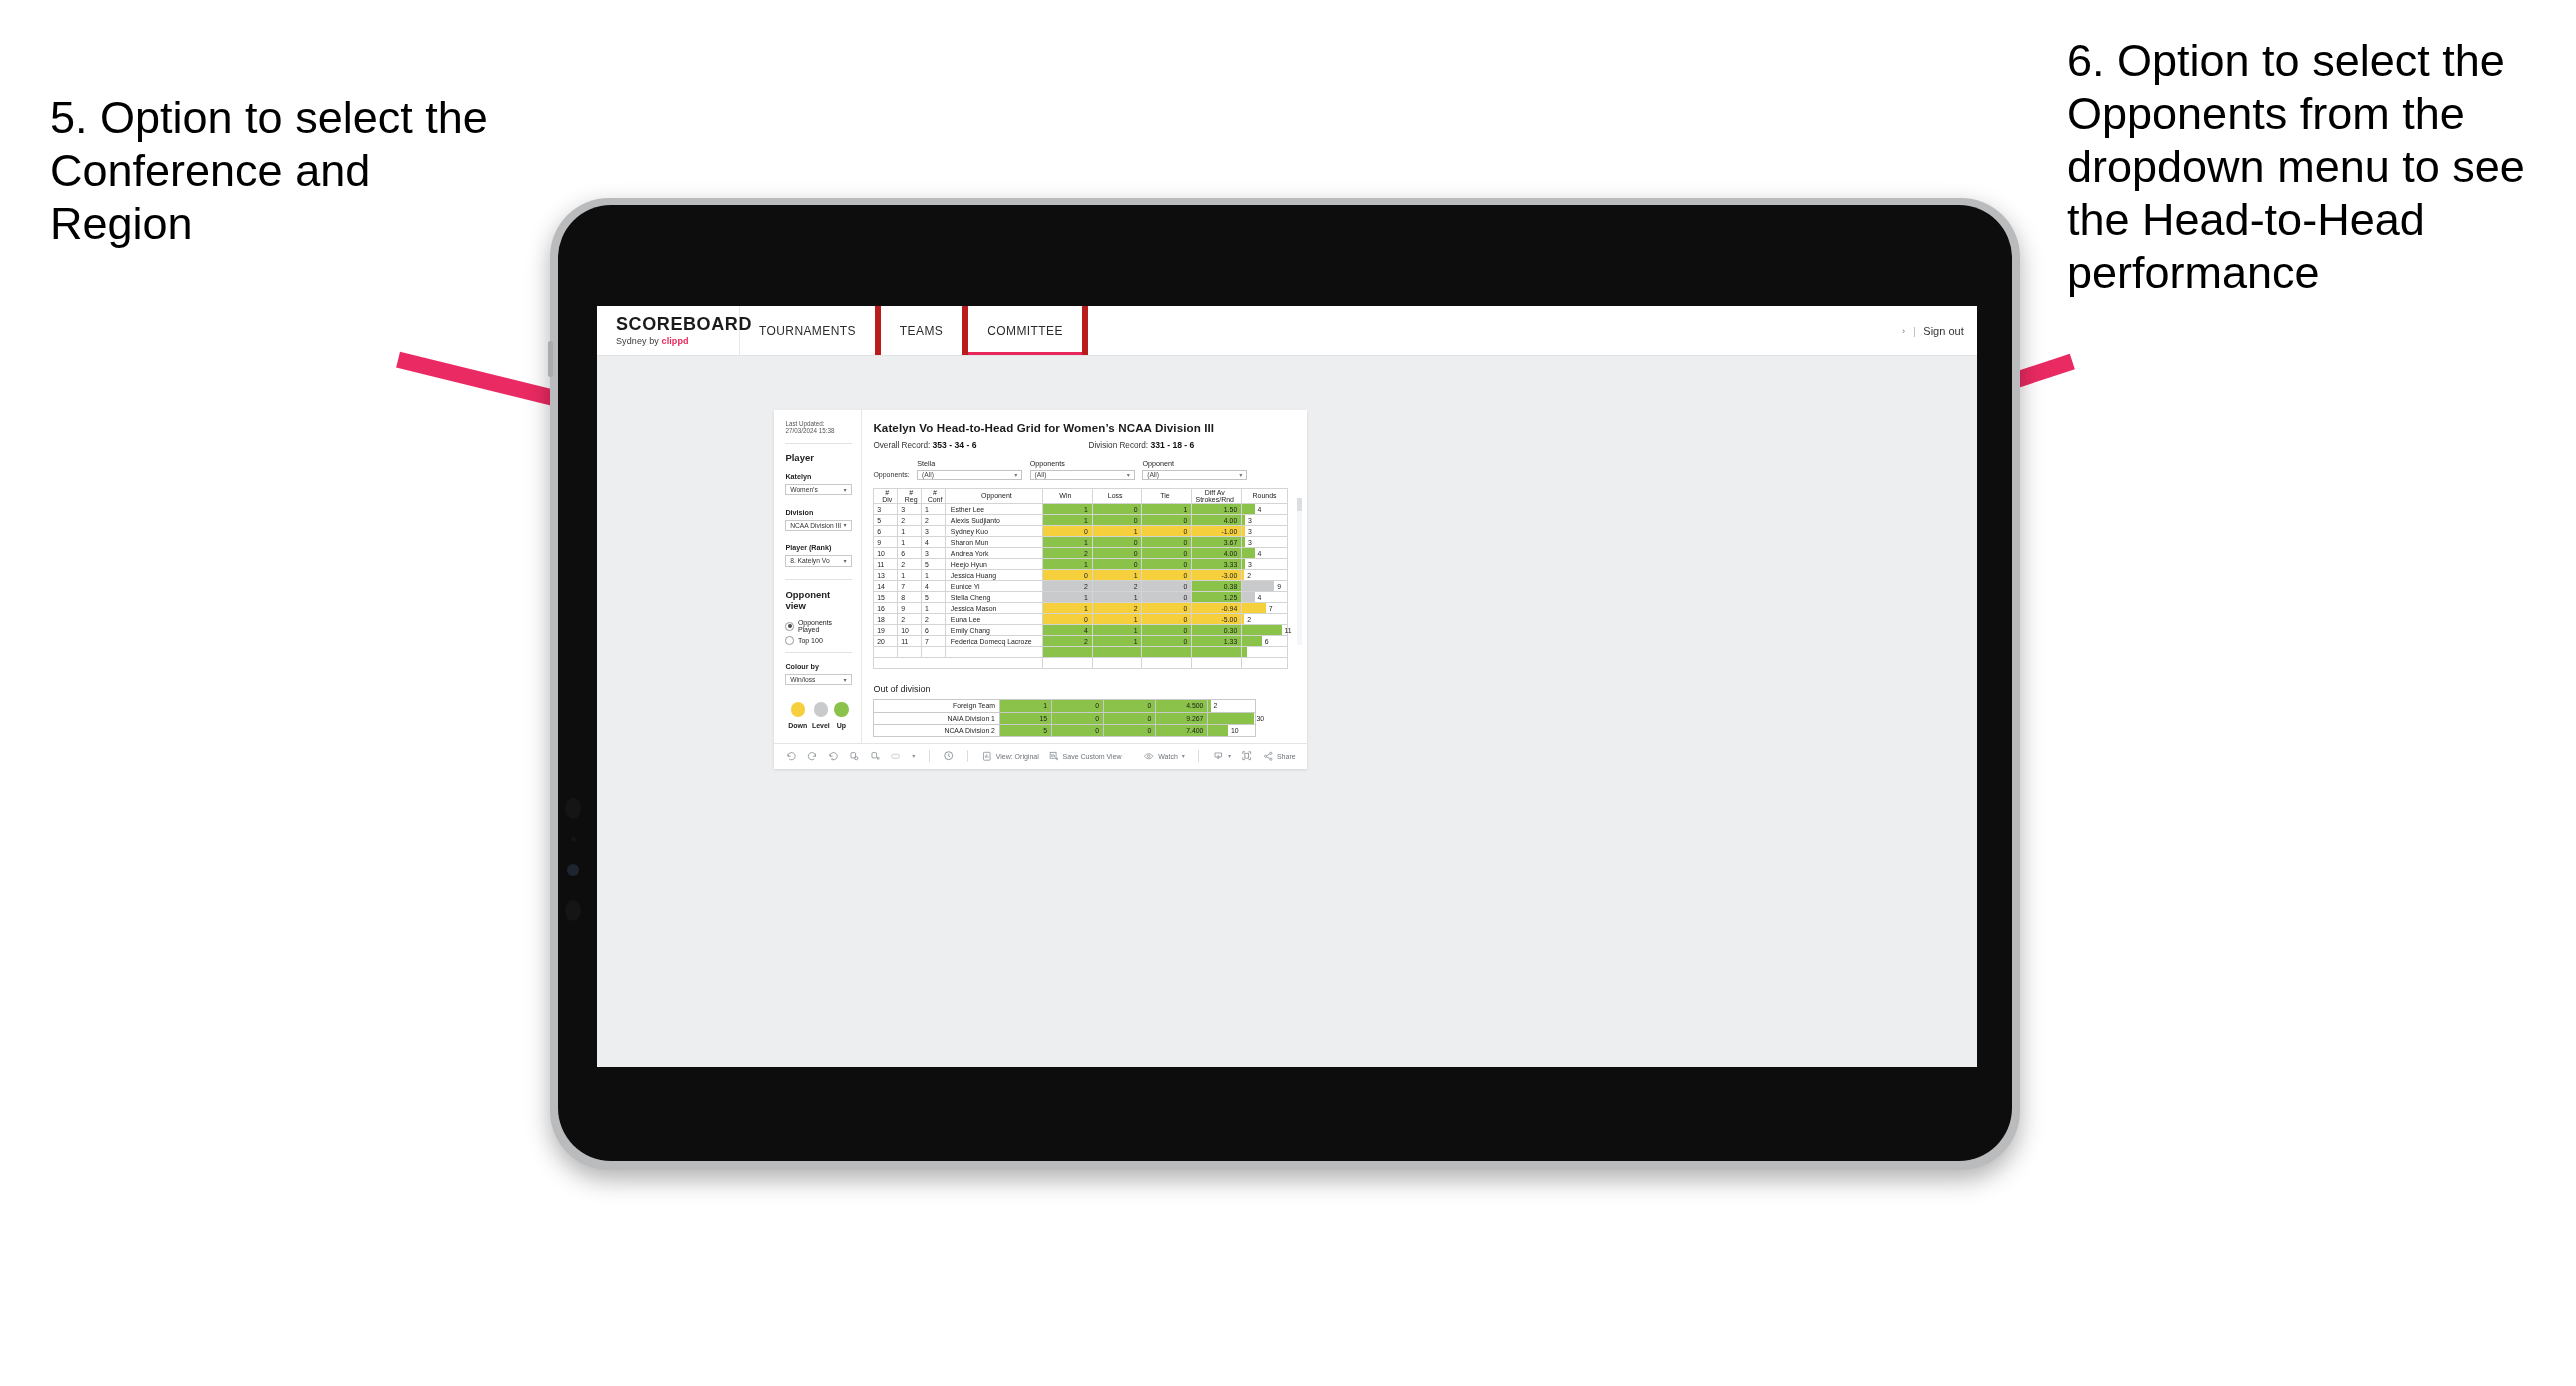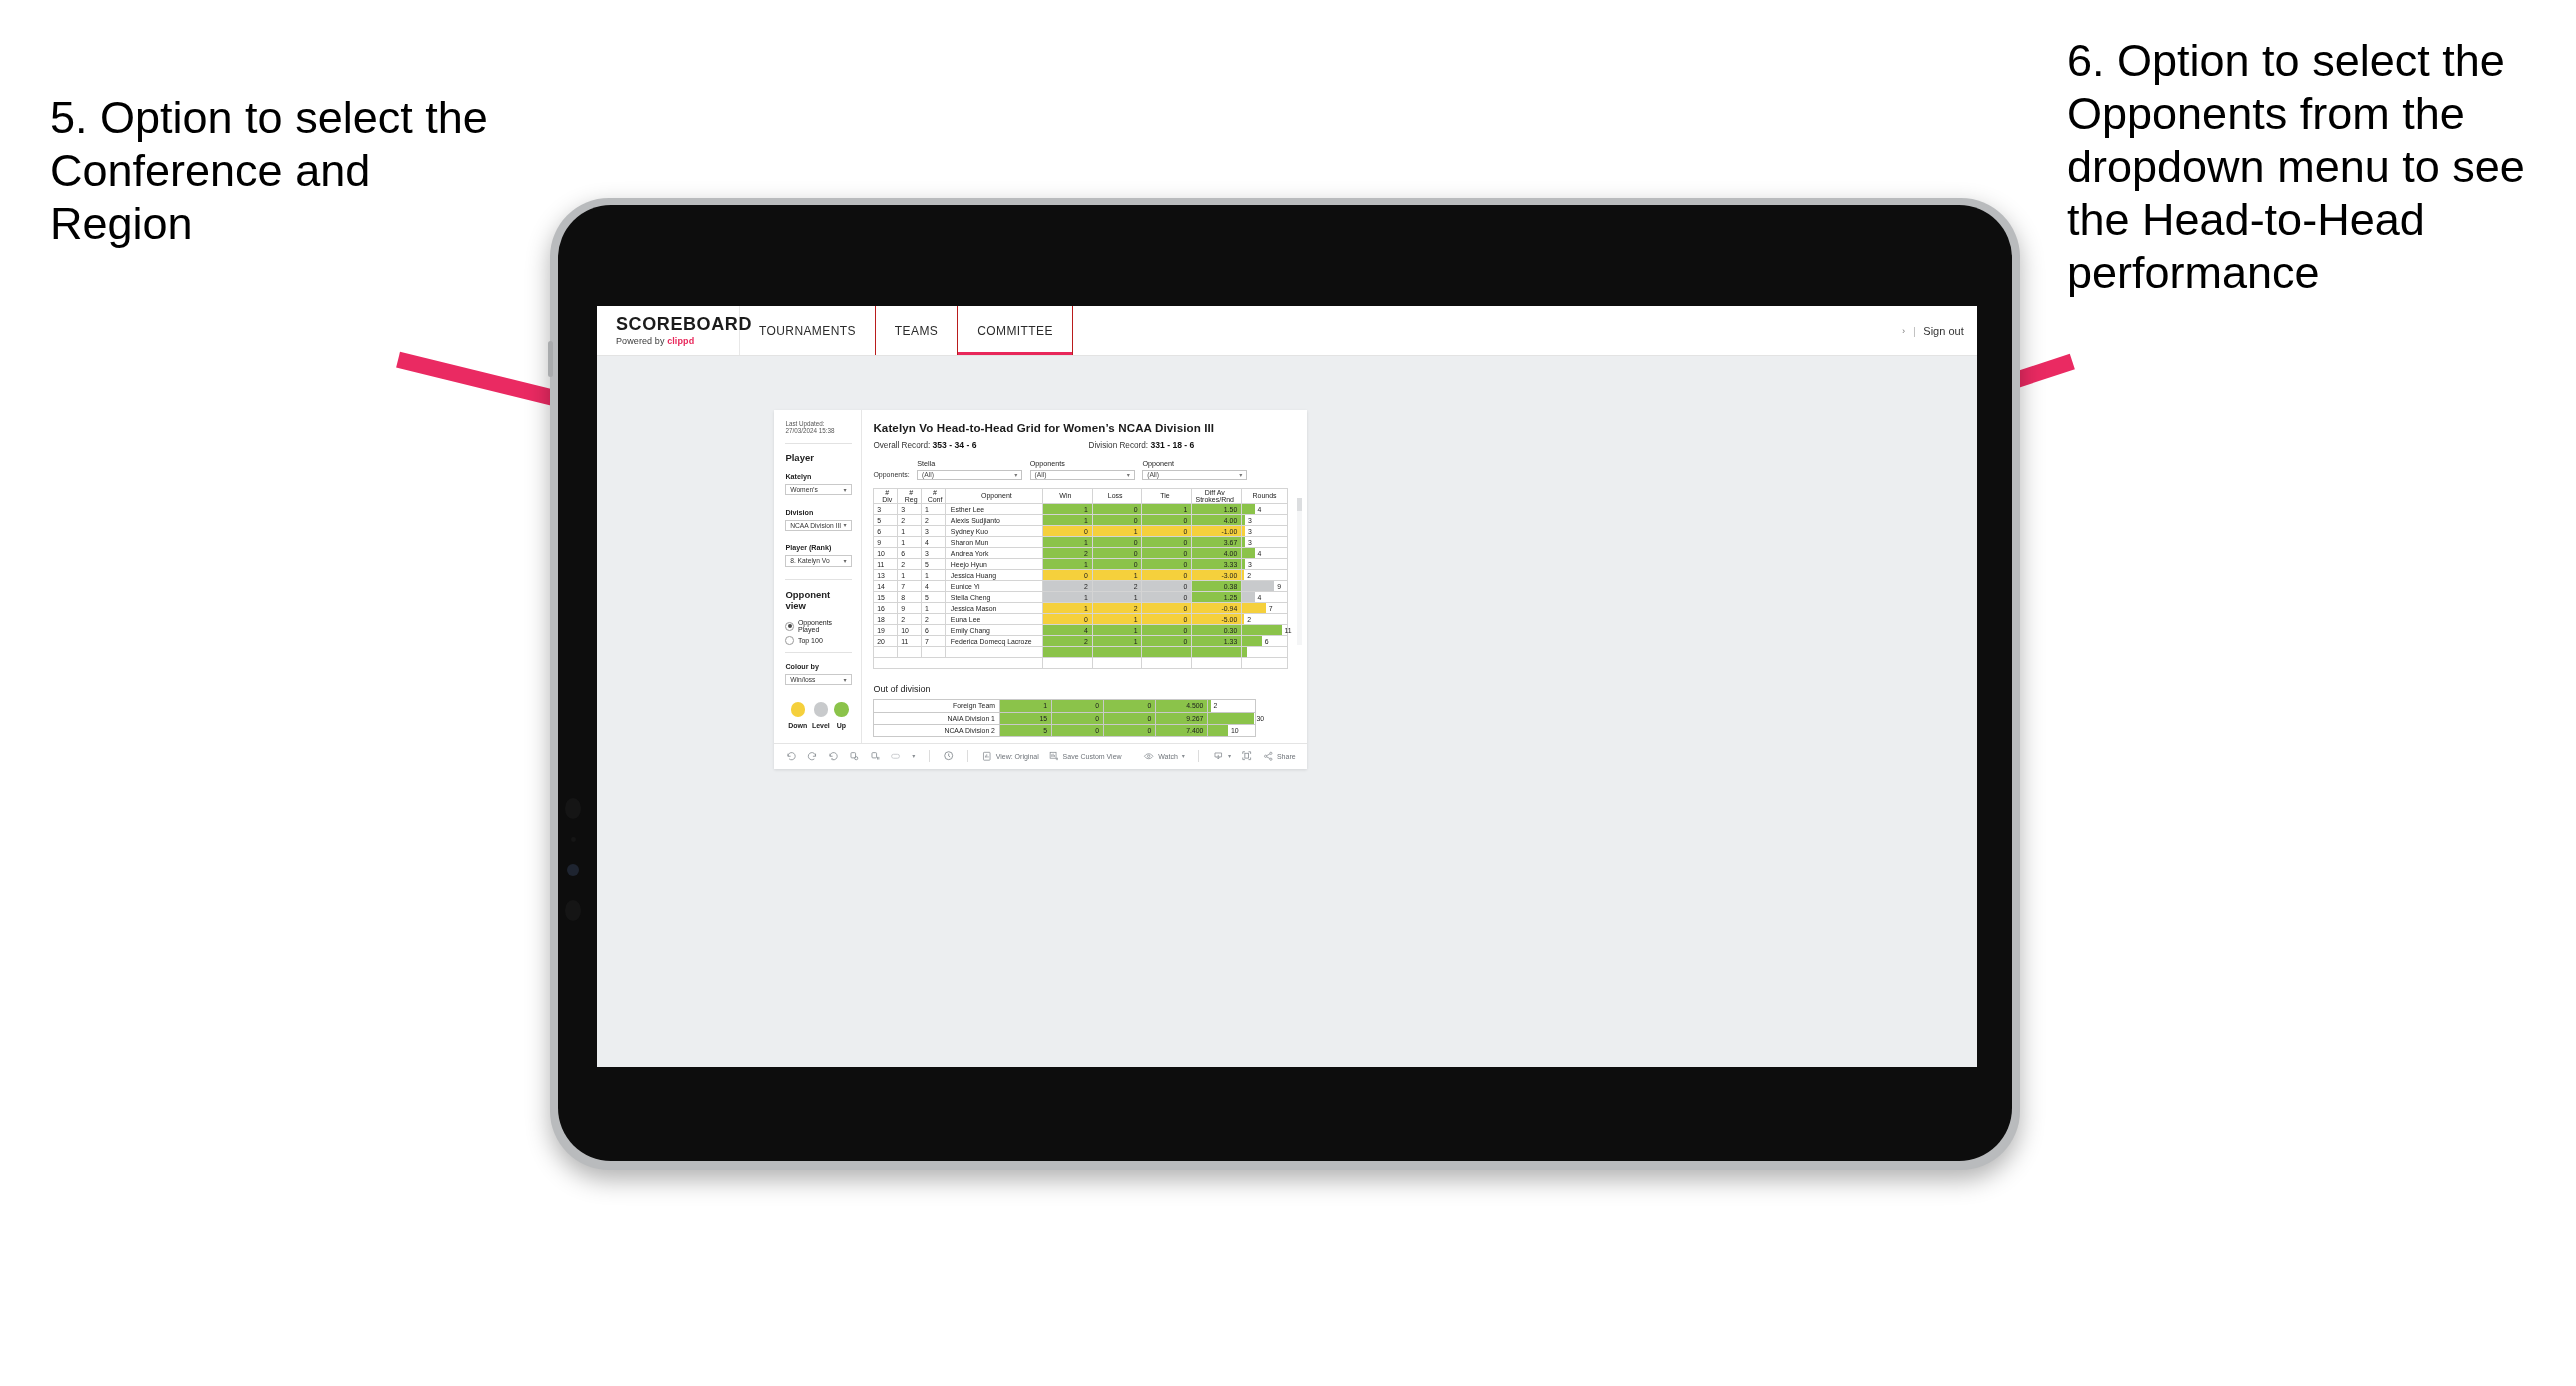--- a/index.html
+++ b/index.html
@@ -25,21 +25,21 @@
 
   
   .app-head{height:49px;background:#fff;display:flex;align-items:stretch;border-bottom:1px solid #e3e3e3;}
   .brand{width:143px;display:flex;flex-direction:column;justify-content:center;padding-left:19px;
     border-right:1px solid #e8e8e8;box-sizing:border-box;}
   .brand-top{font-family:"Liberation Sans",sans-serif;font-weight:bold;font-size:18px;letter-spacing:0.6px;color:#1b1b1b;line-height:1;}
   .brand-sub{font-size:9px;color:#3a3a3a;margin-top:2.9px;letter-spacing:0.1px;}
   .brand-sub b{color:#e8275a;font-weight:bold;}
   .topnav{display:flex;align-items:stretch;}
   .topnav-item{display:flex;align-items:center;padding:9px 19px;font-size:12px;color:#2b2b2b;
-    letter-spacing:0.4px;border-right:1px solid #b91c1c;cursor:pointer;position:relative;}
+    letter-spacing:0.4px;border-right:6px solid #b91c1c;cursor:pointer;position:relative;}
   .topnav-item.active::after{content:"";position:absolute;left:0;right:0;bottom:0;height:2.9px;background:#e8275a;}
   .head-right{margin-left:auto;display:flex;align-items:center;padding-right:13.3px;gap:7.6px;
     font-size:11px;color:#333;}
   .head-right .sep{color:#bbb;}
   .head-right .signout{cursor:pointer;}
   .head-right .chev{font-size:9.5px;color:#777;}
 
   
   .subnav{height:30px;background:#fafafa;border-bottom:1px solid #e0e0e0;display:flex;align-items:center;
     padding-left:19px;gap:27px;}
@@ -137,21 +137,21 @@
   <div class="cam-dot" style="left:15px;top:600px;width:16px;height:21px;background:#151515;"></div>
   <div class="cam-dot" style="left:21px;top:639px;width:4.8px;height:4.8px;background:#151515;"></div>
   <div class="cam-dot" style="left:17px;top:666px;width:12.4px;height:12.4px;background:#1e2430;"></div>
   <div class="cam-dot" style="left:15px;top:702px;width:16px;height:21px;background:#151515;"></div>
 
   <div class="tab-screen">
 
     <div class="app-head">
       <div class="brand">
         <div class="brand-top">SCOREBOARD</div>
-        <div class="brand-sub"><span>Powered by </span><b>clippd</b></div>
+        <div class="brand-sub"><span>Sydney by </span><b>clippd</b></div>
       </div>
       <div class="topnav">
         <div class="topnav-item">TOURNAMENTS</div>
         <div class="topnav-item">TEAMS</div>
         <div class="topnav-item active">COMMITTEE</div>
       </div>
       <div class="head-right">
         <span class="chev">›</span>
         <span class="sep">|</span>
         <span class="signout">Sign out</span>

